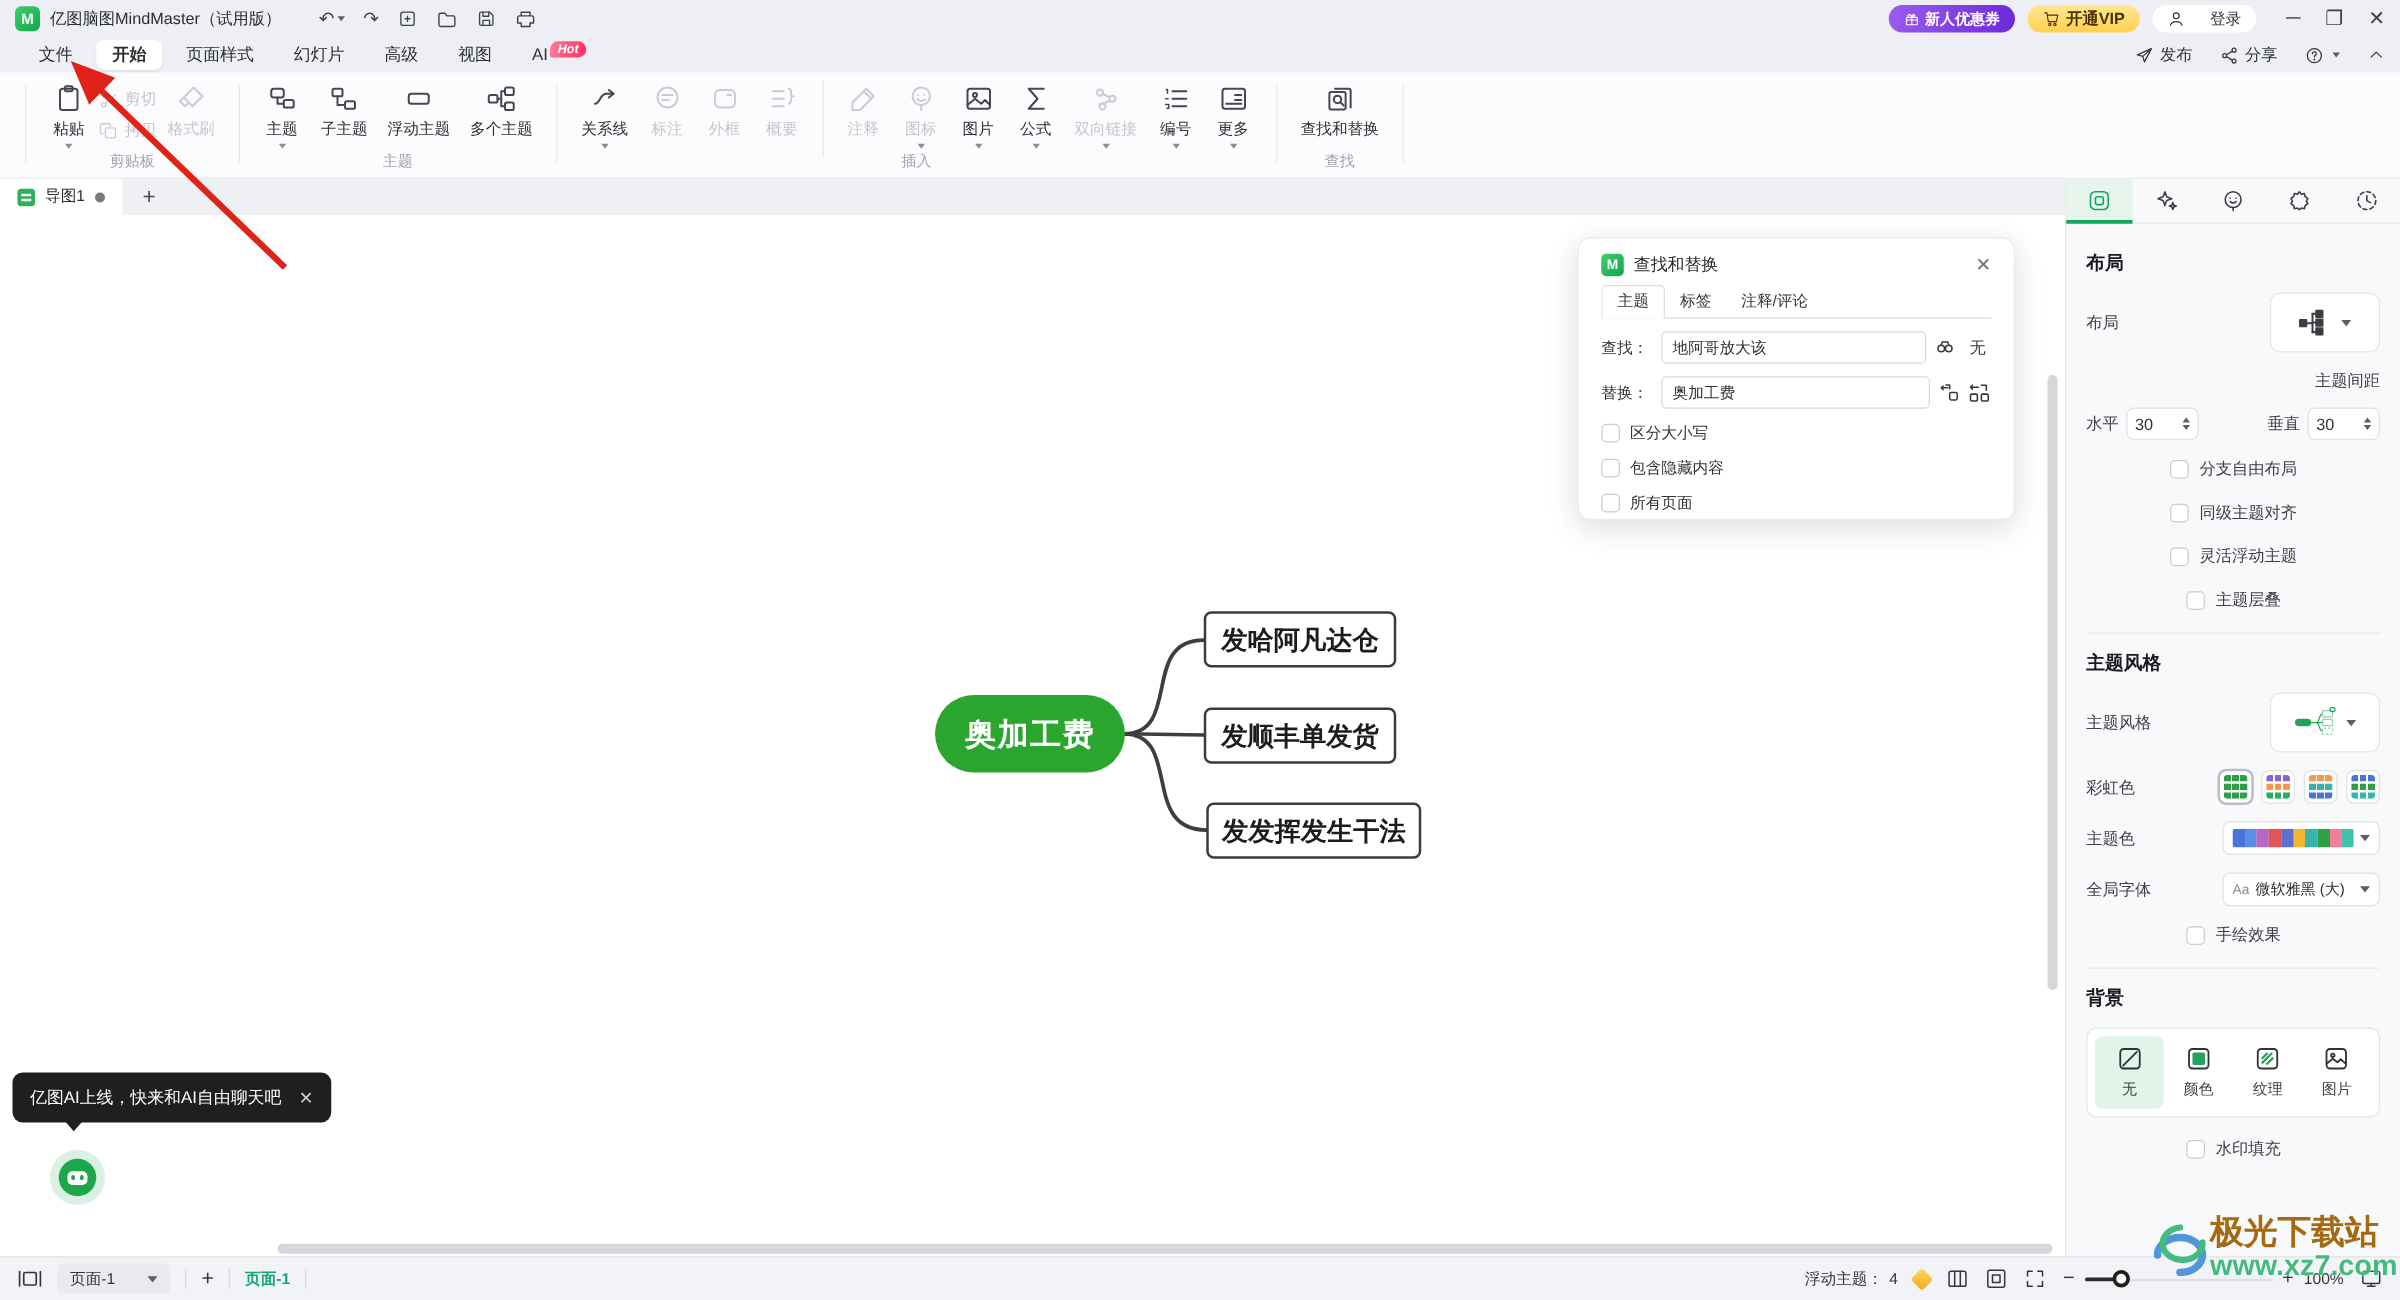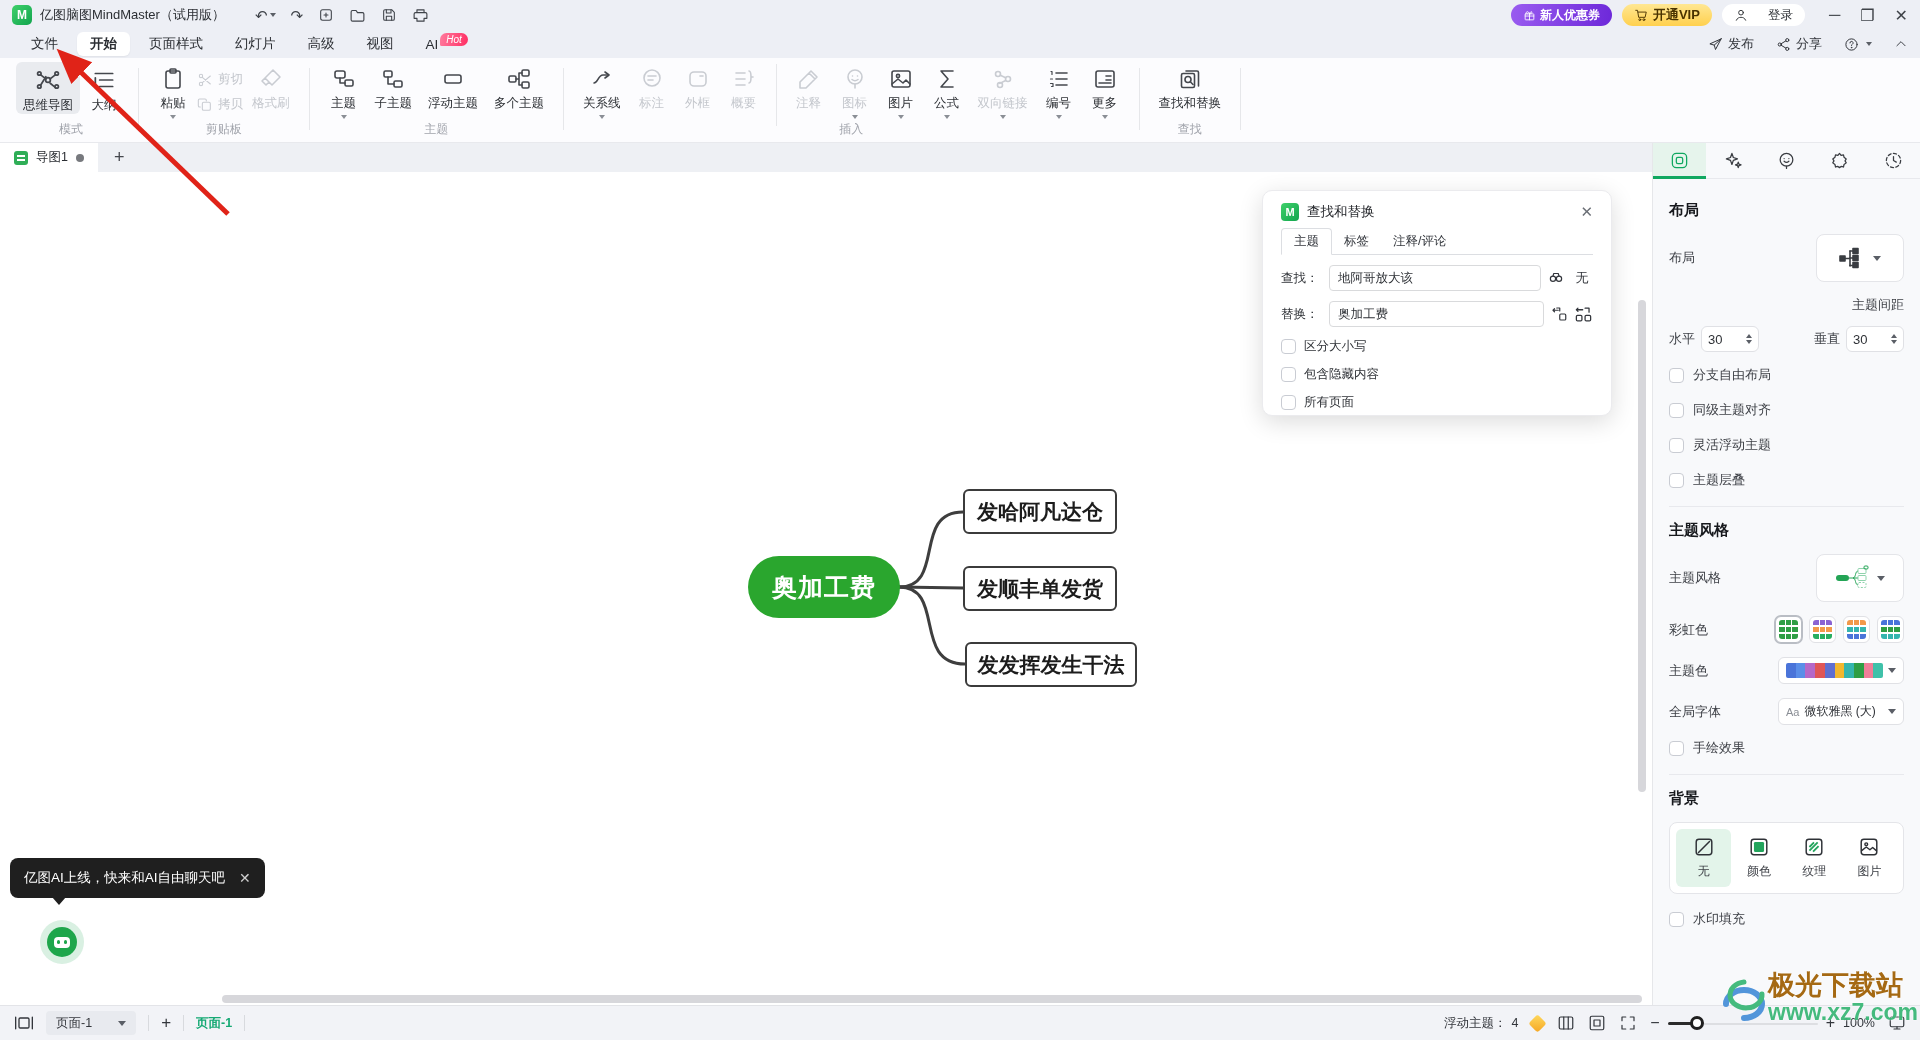--- a/index.html
+++ b/index.html
@@ -20,21 +20,21 @@
   .row1right{margin-left:auto;display:flex;align-items:center;gap:10px;}
   .coupon{height:22px;display:flex;align-items:center;gap:4px;padding:0 12px;border-radius:12px;background:linear-gradient(100deg,#9a5cf0,#6d28d9);color:#fff;font-size:12px;font-weight:bold;}
   .vip{height:22px;display:flex;align-items:center;gap:5px;padding:0 12px;border-radius:12px;background:linear-gradient(180deg,#ffe793,#ffd04e);color:#4a3300;font-size:13px;font-weight:bold;}
   .login{height:22px;display:flex;align-items:center;gap:20px;padding:0 12px;border-radius:12px;background:#fff;color:#2b2e33;font-size:12.5px;}
   .winctl{display:flex;align-items:center;gap:20px;margin-left:14px;color:#3f4349;}
   .winctl span{cursor:pointer;}
   .row2{display:flex;align-items:center;height:28px;padding:0 12px;}
   .menu{display:flex;align-items:center;gap:6px;}
   .mitem{font-size:13.5px;color:#2b2e33;padding:3px 13px;border-radius:6px;cursor:pointer;white-space:nowrap;}
   .mitem.active{background:#fff;font-weight:bold;box-shadow:0 1px 2px rgba(0,0,0,.06);}
-  .hot{background:linear-gradient(100deg,#ff7a9d,#ff2e63);color:#fff;font-size:10px;font-style:italic;font-weight:normal;border-radius:8px 8px 8px 2px;padding:1px 6px;margin-left:2px;transform:translateY(-6px);display:inline-block;}
+  .hot{background:linear-gradient(100deg,#ff7a9d,#ff2e63);color:#fff;font-size:10px;font-style:italic;font-weight:bold;border-radius:8px 8px 8px 2px;padding:1px 6px;margin-left:2px;transform:translateY(-6px);display:inline-block;}
   .row2right{margin-left:auto;display:flex;align-items:center;gap:22px;color:#33363c;font-size:13px;}
   .r2btn{display:flex;align-items:center;gap:5px;cursor:pointer;}
 
   
   .ribbon{position:absolute;top:58px;left:0;width:1920px;height:85px;background:#fcfcfe;border-bottom:1px solid #e8e9ed;display:flex;align-items:flex-start;padding:4px 0 0 12px;z-index:9;}
   .rgroup{position:relative;display:flex;align-items:flex-start;height:78px;padding:0 4px;}
   .rbtns{display:flex;align-items:flex-start;gap:2px;}
   .rbtn{display:flex;flex-direction:column;align-items:center;padding:5px 7px 0 7px;border-radius:6px;cursor:pointer;color:#2e3136;min-width:44px;}
   .rbtn .i{color:#44474d;}
   .rbtn.selected{background:#e9ebef;}
@@ -104,21 +104,21 @@
   .srow{display:flex;align-items:center;justify-content:space-between;margin-bottom:14px;}
   .slabel{font-size:13px;color:#3c3f45;}
   .selectbtn{width:88px;height:48px;background:#fff;border:1px solid #e4e5e9;border-radius:8px;display:flex;align-items:center;justify-content:center;gap:8px;cursor:pointer;}
   .chev{width:0;height:0;border-left:4px solid transparent;border-right:4px solid transparent;border-top:5px solid #5a5e66;}
   .spacerow{display:flex;align-items:center;margin-bottom:14px;gap:6px;}
   .numbox{width:58px;height:26px;background:#fff;border:1px solid #e0e1e5;border-radius:6px;display:flex;align-items:center;padding:0 6px;}
   .numval{flex:1;font-size:13px;color:#2f3237;}
   .spin{display:flex;flex-direction:column;gap:2px;}
   .spin i{width:0;height:0;border-left:3.5px solid transparent;border-right:3.5px solid transparent;display:block;}
   .spinup{border-bottom:4px solid #5a5e66;} .spindn{border-top:4px solid #5a5e66;}
-  .schk{display:flex;align-items:center;gap:9px;margin-bottom:17px;cursor:pointer;}
+  .schk{display:flex;align-items:center;gap:9px;margin-bottom:17px;cursor:pointer;justify-content:center;}
   .sdiv{height:1px;background:#e8e9ed;margin:4px 0 14px 0;}
   .minibtn{width:126px;height:27px;background:#fff;border:1px solid #e0e1e5;border-radius:6px;display:flex;align-items:center;gap:5px;padding:0 7px;cursor:pointer;}
   .tstrip{display:flex;flex:1;height:15px;border-radius:2px;overflow:hidden;}
   .tstrip span{flex:1;}
   .rainrow{display:flex;gap:7px;}
   .rainbtn{width:27px;height:27px;border-radius:6px;border:1px solid #e0e1e5;background:#fff;padding:3px;cursor:pointer;position:relative;}
   .rainbtn.selected{border-color:#b9bdc4;box-shadow:0 0 0 1px #b9bdc4;}
   .rgrid{display:flex;flex-direction:column;gap:1.5px;height:100%;border-radius:3px;overflow:hidden;position:relative;}
   .rgrid span{flex:1;}
   .rgrid::after{content:"";position:absolute;inset:0;background:linear-gradient(90deg,transparent 30%,#fff 30% 36%,transparent 36% 63%,#fff 63% 69%,transparent 69%);}
@@ -254,42 +254,20 @@
         <svg class="i" width="14" height="14" viewBox="0 0 24 24">
             <path d="M5 15l7-7 7 7"></path>
           </svg>
       </span>
     </div>
   </div>
 </div>
 
 <div class="ribbon">
 
-  <div class="rgroup">
-    <div class="rbtns">
-      <div class="rbtn selected">
-        <svg class="i" width="26" height="26" viewBox="0 0 24 24">
-            <circle cx="12" cy="12" r="2.2"></circle>
-            <path d="M10 11 5 7m9 4 5-4m-9 2L5 17m9-2 5 4"></path>
-            <circle cx="4" cy="6" r="1.6"></circle>
-            <circle cx="20" cy="6" r="1.6"></circle>
-            <circle cx="4" cy="18" r="1.6"></circle>
-            <circle cx="20" cy="18" r="1.6"></circle>
-          </svg>
-        <span class="rlbl">思维导图</span>
-      </div>
-      <div class="rbtn">
-        <svg class="i" width="26" height="26" viewBox="0 0 24 24">
-            <path d="M4 6h16M8 12h12M8 18h12M4 10v8"></path>
-          </svg>
-        <span class="rlbl">大纲</span>
-      </div>
-    </div>
-    <div class="rgrouplbl">模式</div>
-  </div>
   <div class="rdiv"></div>
 
   <div class="rgroup">
     <div class="rbtns">
       <div class="rbtn">
         <svg class="i" width="24" height="24" viewBox="0 0 24 24">
             <rect x="5" y="4" width="14" height="17" rx="2"></rect>
             <rect x="9" y="2" width="6" height="4" rx="1"></rect>
           </svg>
         <span class="rlbl">粘贴</span>

